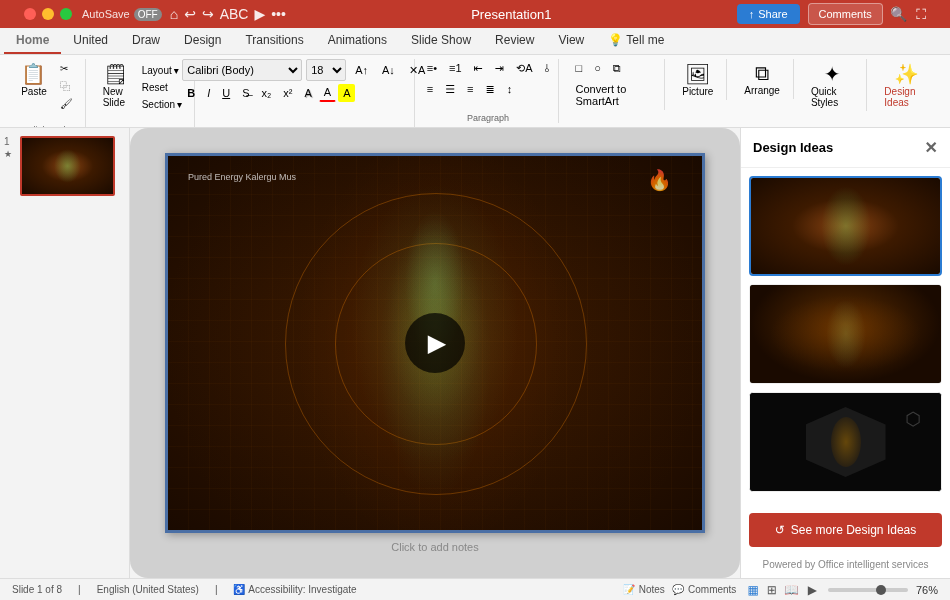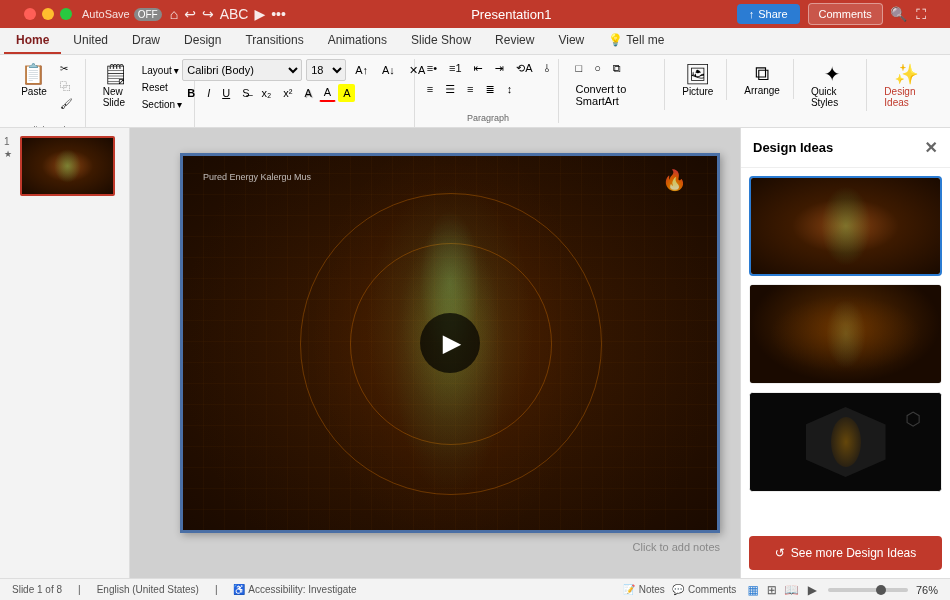--- a/index.html
+++ b/index.html
@@ -25,21 +25,21 @@
     
     #ribbon { background: #f9f9f9; border-bottom: 1px solid #ddd; }
     #ribbon-tabs { display: flex; background: #f3f3f3; border-bottom: 1px solid #ddd; padding-left: 4px; }
     .ribbon-tab {
       padding: 5px 12px;
       font-size: 12px;
       cursor: pointer;
       color: #333;
       border-bottom: 2px solid transparent;
     }
-    .ribbon-tab.active { color: #7f1d1d; border-bottom: 2px solid #c0392b; font-weight: 600; }
+    .ribbon-tab.active { color: #737373; border-bottom: 2px solid #c0392b; font-weight: 600; }
     #ribbon-content { display: flex; padding: 4px 8px; gap: 4px; align-items: flex-start; height: 72px; overflow: hidden; }
     .ribbon-group { display: flex; flex-direction: column; align-items: center; border-right: 1px solid #ddd; padding: 0 8px; gap: 2px; }
     .ribbon-btn-large { display: flex; flex-direction: column; align-items: center; font-size: 10px; cursor: pointer; padding: 3px 5px; border-radius: 3px; min-width: 36px; }
     .ribbon-btn-large .btn-icon { font-size: 20px; }
     .ribbon-btn-small { font-size: 10px; cursor: pointer; padding: 2px 4px; border-radius: 2px; display: flex; align-items: center; gap: 2px; }
     .ribbon-group-label { font-size: 9px; color: #666; margin-top: 12px; }
     .font-select { width: 120px; height: 22px; font-size: 11px; border: 1px solid #ccc; border-radius: 2px; }
     .font-size-select { width: 40px; height: 22px; font-size: 11px; border: 1px solid #ccc; border-radius: 2px; }
     .ribbon-right { margin-left: auto; display: flex; gap: 8px; align-items: center; }
     .share-btn { background: #2b7cd3; color: white; border: none; border-radius: 4px; padding: 4px 12px; font-size: 11px; cursor: pointer; display: flex; align-items: center; gap: 4px; }
@@ -57,21 +57,21 @@
       border: 2px solid #c0392b;
       background: #1a1a2e;
       border-radius: 2px;
       overflow: hidden;
       display: flex; align-items: center; justify-content: center;
       position: relative;
     }
     .slide-star { font-size: 9px; color: #666; }
 
     
-    #canvas-area { flex: 1; background: #d0d0d0; display: flex; flex-direction: column; align-items: flex-end; justify-content: center; padding: 20px; }
+    #canvas-area { flex: 1; background: #d0d0d0; display: flex; flex-direction: column; align-items: center; justify-content: center; padding: 20px; border-radius: 18px; }
     .slide-canvas {
       width: 540px;
       height: 380px;
       background: white;
       border: 3px solid #4a6fa5;
       position: relative;
       overflow: hidden;
       box-shadow: 2px 2px 8px rgba(0,0,0,0.3);
     }
     .slide-video-bg {
@@ -499,20 +499,21 @@
         </div>
       </div>
 
     </div>
 
     <button class="see-more-btn">
       <span>↺</span>
       <span>See more Design Ideas</span>
     </button>
 
+    <div class="powered-by">Powered by Office intelligent services</div>
   </div>
 
 </div>
 
 <div id="ribbon-bottom">
   <span>Slide 1 of 8</span>
   <span>|</span>
   <span>English (United States)</span>
   <span>|</span>
   <span>

